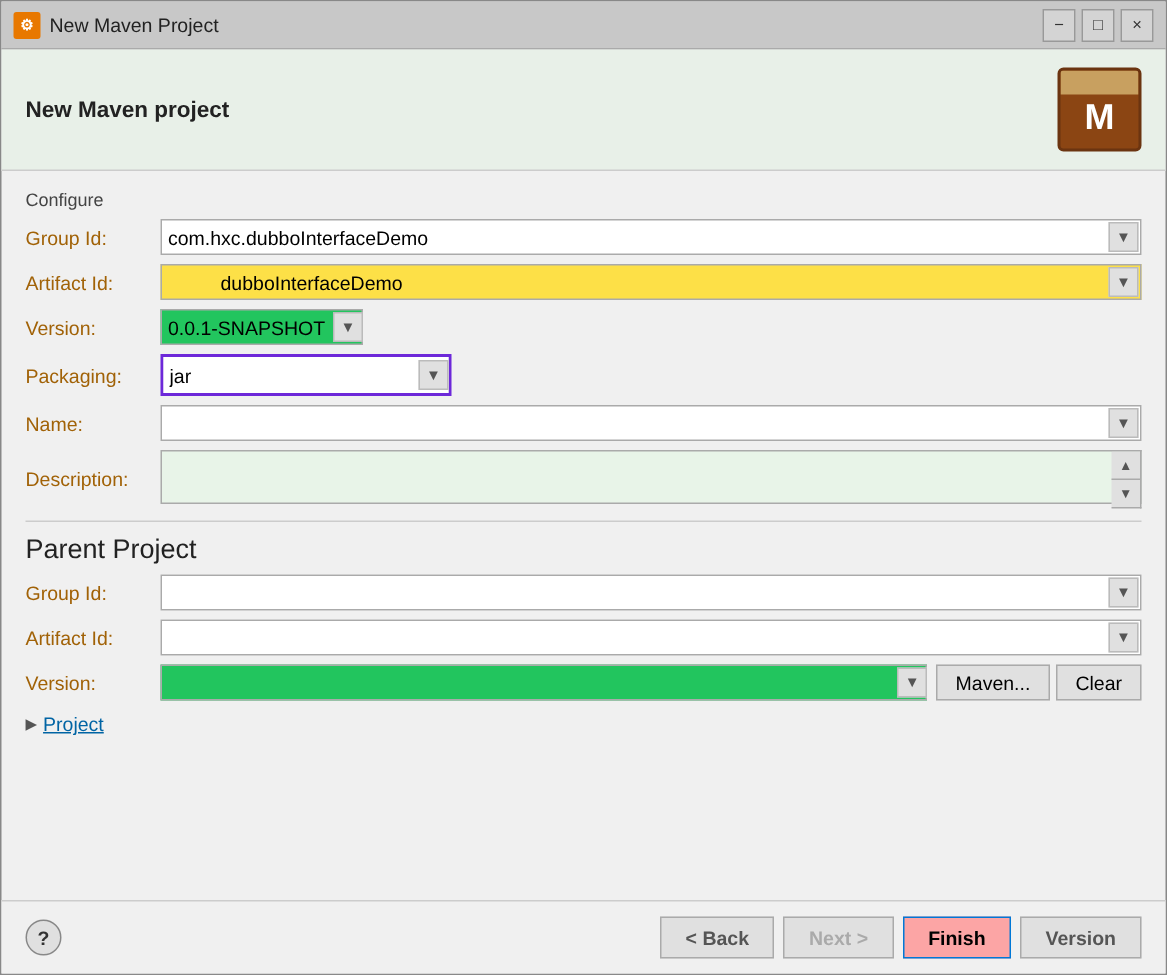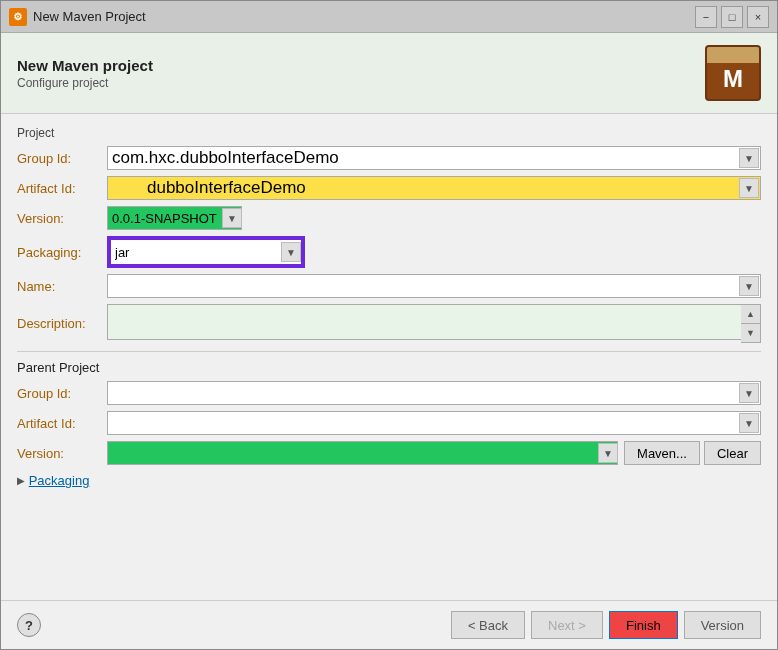--- a/index.html
+++ b/index.html
@@ -137,21 +137,21 @@
     .form-input-wrap {
       flex: 1;
       position: relative;
     }
     .form-input {
       width: 100%;
       height: 24px;
       border: 1px solid #aaa;
       background: white;
       padding: 2px 24px 2px 4px;
-      font-size: 17px;
+      font-size: 13px;
       outline: none;
     }
     .form-input.green-bg {
       background: #fde047;
       padding-left: 39px;
     }
     .dropdown-arrow {
       position: absolute;
       right: 2px;
       top: 50%;
@@ -178,21 +178,21 @@
       background: #22c55e;
       padding: 2px 24px 2px 4px;
       font-size: 13px;
       outline: none;
       appearance: none;
       min-width: 130px;
     }
     .packaging-wrap {
       position: relative;
       display: inline-flex;
-      border: 4px solid #6d28d9;
+      border: 2px solid #6d28d9;
     }
     .packaging-select {
       height: 24px;
       border: none;
       background: white;
       padding: 2px 24px 2px 4px;
       font-size: 13px;
       outline: none;
       appearance: none;
       min-width: 190px;
@@ -236,21 +236,21 @@
     }
     .desc-arrow-up { border-bottom: 1px solid #aaa; }
 
     .divider {
       height: 1px;
       background: #ccc;
       margin: 8px 0;
     }
 
     .parent-section-label {
-      font-size: 13px;
+      font-size: 18px;
       color: #222;
       margin-bottom: 6px;
     }
 
     .advanced-row {
       display: flex;
       align-items: center;
       margin-top: 8px;
       cursor: pointer;
     }
@@ -291,23 +291,24 @@
     .btn-spacer { flex: 1; }
     .nav-button {
       height: 28px;
       padding: 0 16px;
       border: 1px solid #aaa;
       background: #e0e0e0;
       font-size: 13px;
       cursor: pointer;
       margin-left: 6px;
       color: #555;
+      font-weight: bold;
     }
     .nav-button.primary {
-      background: #ef4444;
+      background: #fca5a5;
       color: #000;
       border: 1px solid #0078d7;
     }
     .nav-button:disabled {
       color: #aaa;
       cursor: default;
     }
 
     .browse-btn {
       height: 24px;
@@ -349,30 +350,29 @@
     <div class="title-bar-buttons">
       <div class="title-bar-btn">−</div>
       <div class="title-bar-btn">□</div>
       <div class="title-bar-btn close">×</div>
     </div>
   </div>
 
   <div class="header-area">
     <div class="header-text">
       <div class="header-title">New Maven project</div>
-      <div class="header-subtitle">Configure project</div>
     </div>
     <div class="maven-icon">
       <span style="position:relative;z-index:1;margin-top:12px;">M</span>
     </div>
   </div>
 
   <div class="content-area">
 
-    <div class="section-label">Project</div>
+    <div class="section-label">Configure</div>
 
     <div class="form-row">
       <span class="form-label">Group Id:</span>
       <div class="form-input-wrap">
         <input type="text" class="form-input" value="com.hxc.dubboInterfaceDemo" style="">
         <div class="dropdown-arrow">▼</div>
       </div>
     </div>
 
     <div class="form-row">
@@ -452,21 +452,21 @@
           <option></option>
         </select>
         <div class="dropdown-arrow" style="position:absolute;right:0;">▼</div>
       </div>
       <button class="browse-btn">Maven...</button>
       <button class="clear-btn">Clear</button>
     </div>
 
     <div class="advanced-row">
       <span class="advanced-arrow">▶</span>
-      <span class="advanced-link">Packaging</span>
+      <span class="advanced-link">Project</span>
     </div>
 
   </div>
 
   <div class="button-bar">
     <div class="help-btn">?</div>
     <div class="btn-spacer"></div>
     <button class="nav-button">&lt; Back</button>
     <button class="nav-button" disabled="">Next &gt;</button>
     <button class="nav-button primary">Finish</button>

